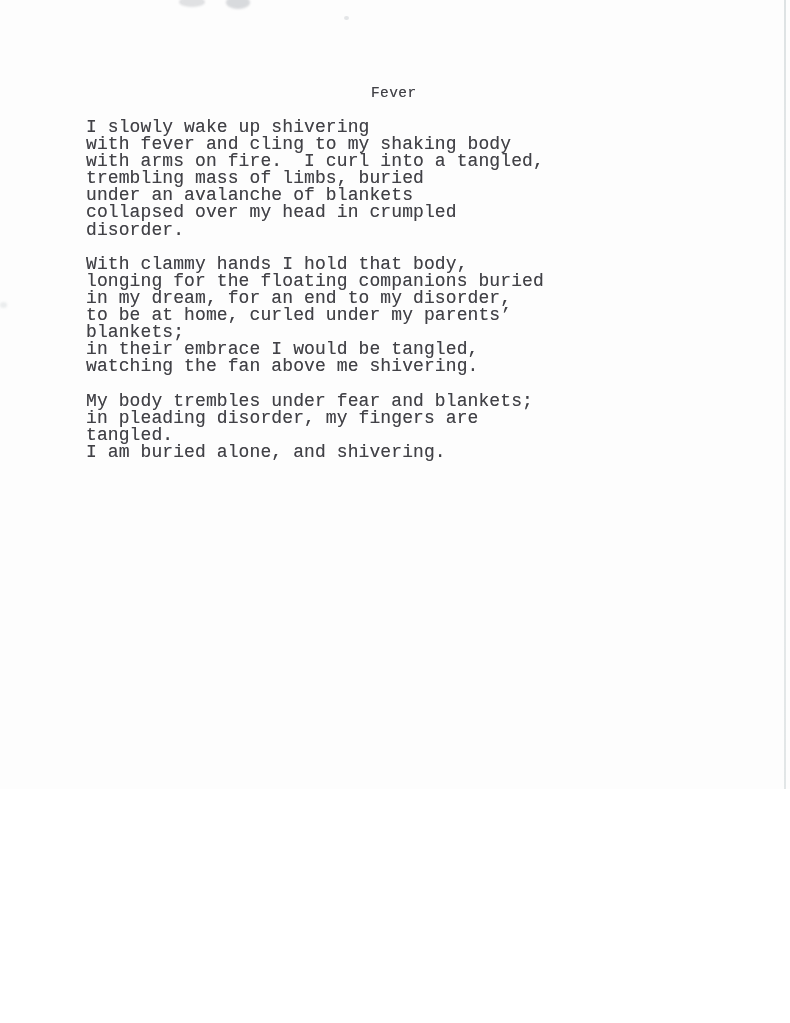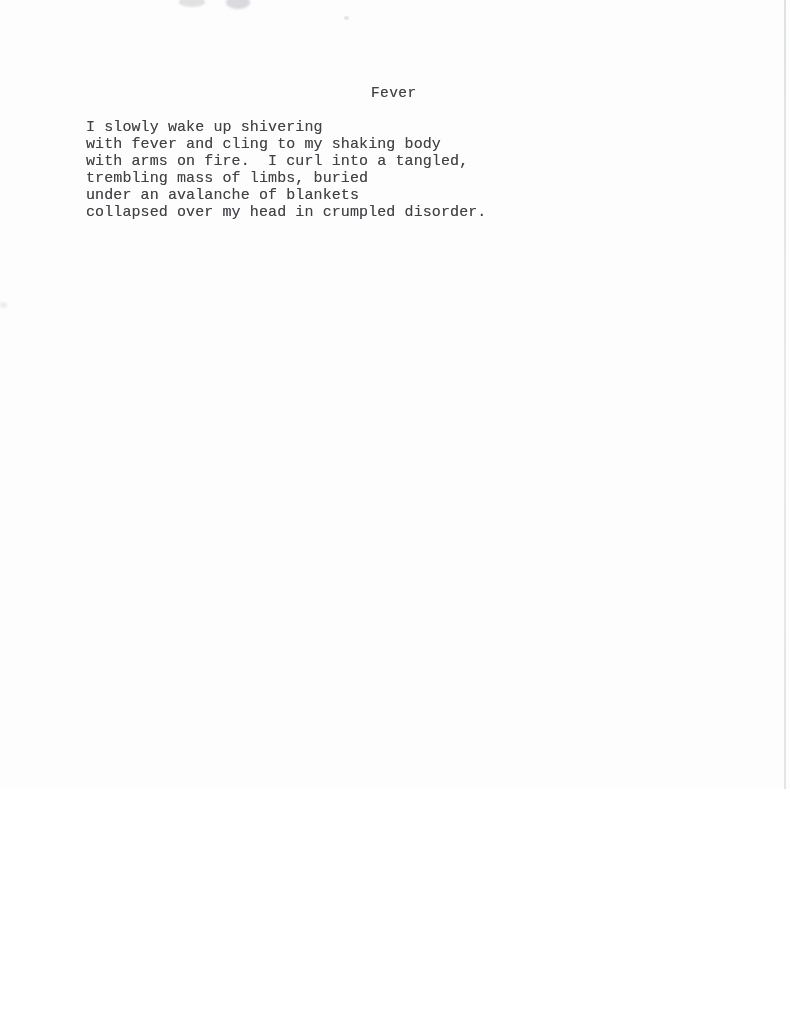--- a/index.html
+++ b/index.html
@@ -26,21 +26,21 @@
     line-height: 15px;
     letter-spacing: 0.4px;
     color: var(--color-ink, #414146);
     text-shadow: 0 0 0.5px rgba(70,70,80,0.55);
   }
   .poem-body {
     position: absolute;
     left: 86px;
     top: 119px;
     width: 460px;
-    font-size: 15px;
+    font-size: 18px;
     line-height: 17.1px;
     letter-spacing: 0.1px;
     text-shadow: 0 0 0.5px rgba(70,70,80,0.5);
   }
   .stanza {
     margin: 0 0 17.1px 0;
     white-space: pre-wrap;
   }
   
   .smudge {
@@ -103,18 +103,27 @@
 
   <h1 class="poem-title">Fever</h1>
 
   <div class="poem-body">
     <p class="stanza">I slowly wake up shivering
 with fever and cling to my shaking body
 with arms on fire.  I curl into a tangled,
 trembling mass of limbs, buried
 under an avalanche of blankets
 collapsed over my head in crumpled disorder.</p>
+    <p class="stanza">With clammy hands I hold that body,
+longing for the floating companions buried
+in my dream, for an end to my disorder,
+to be at home, curled under my parents’ blankets;
+in their embrace I would be tangled,
+watching the fan above me shivering.</p>
+    <p class="stanza">My body trembles under fear and blankets;
+in pleading disorder, my fingers are tangled.
+I am buried alone, and shivering.</p>
   </div>
 
   <div class="edge-right"></div>
   <div class="edge-bottom"></div>
 
 </div>
 
 </body></html>

